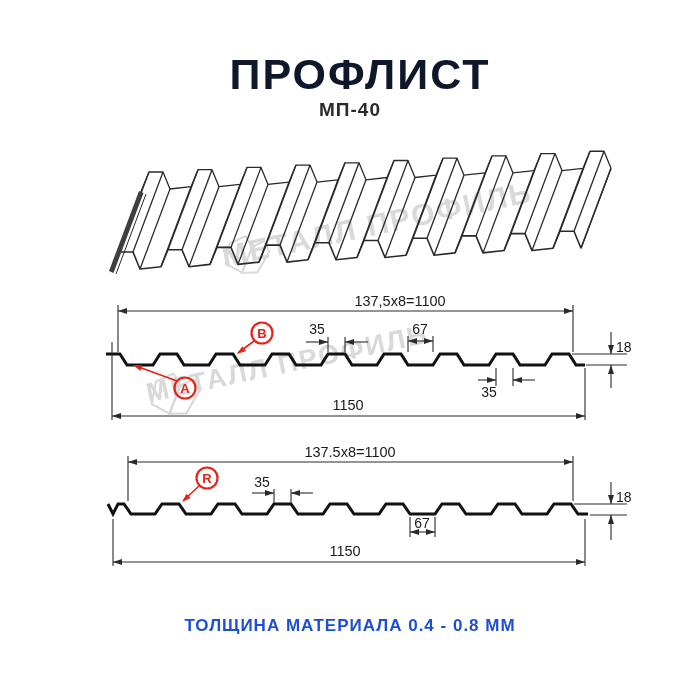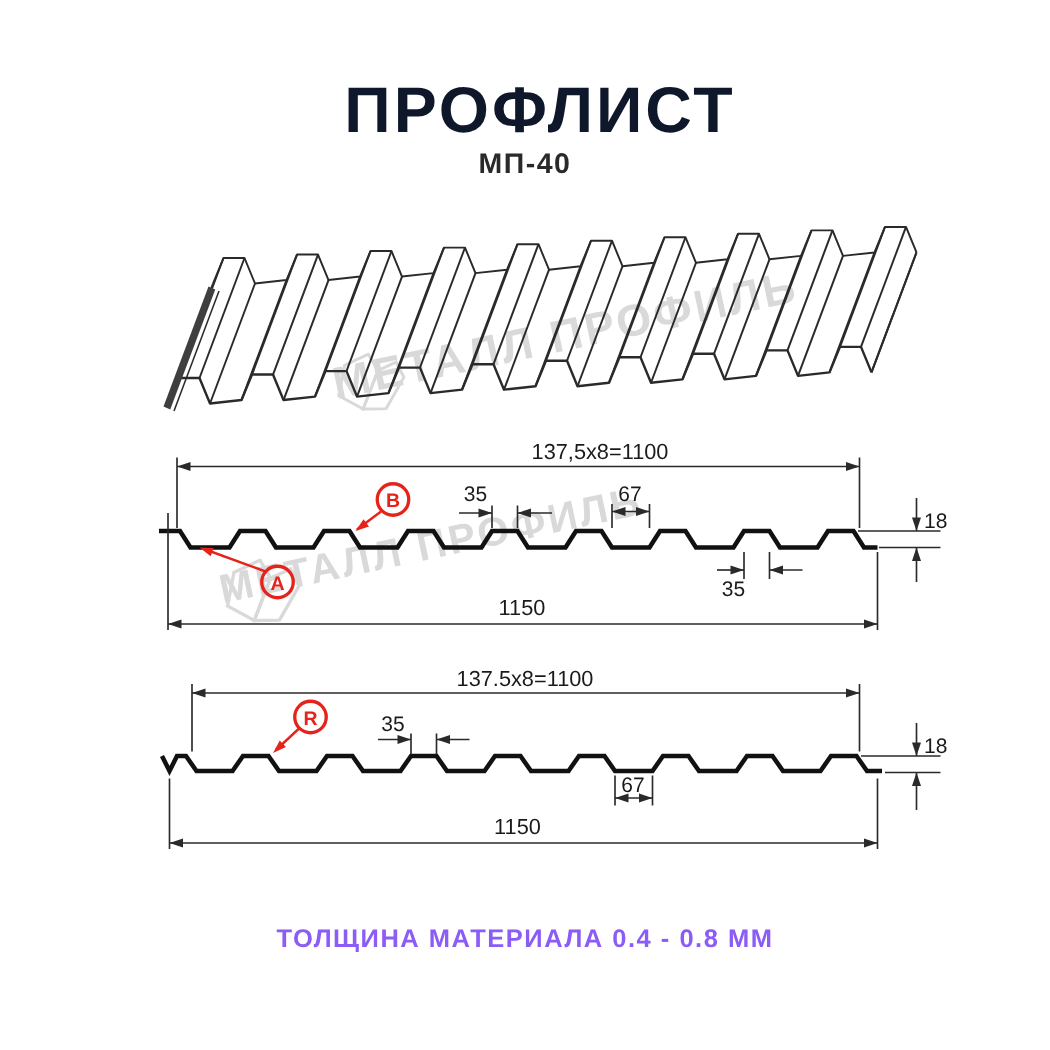--- a/index.html
+++ b/index.html
@@ -3,21 +3,21 @@
 <meta charset="utf-8">
 <style>
   html,body{margin:0;padding:0;background:#fff;}
   #page{position:relative;width:700px;height:700px;background:#ffffff;overflow:hidden;
         font-family:"Liberation Sans",sans-serif;}
   .title{position:absolute;top:50px;left:0;width:640px;text-align:center;
          font-size:43px;font-weight:bold;letter-spacing:2px;color:#0f172a;margin-left:40px;}
   .subtitle{position:absolute;top:99px;left:0;width:700px;text-align:center;
          font-size:19px;font-weight:bold;letter-spacing:1px;color:#2a2a2a;}
   .footer{position:absolute;top:616px;left:0;width:700px;text-align:center;
-         font-size:17px;font-weight:bold;letter-spacing:1px;color:#8b5cf6;}
+         font-size:17px;font-weight:bold;letter-spacing:1px;color:#1d4ed8;}
   .wm{position:absolute;display:flex;align-items:flex-end;gap:10px;
       color:#d9d9d9;font-weight:bold;white-space:nowrap;transform-origin:left bottom;}
   #wm1{left:226px;top:240px;transform:rotate(-12deg);font-size:30px;letter-spacing:2px;}
   #wm2{left:150px;top:378px;transform:rotate(-12deg);font-size:27px;letter-spacing:2px;}
   svg{position:absolute;left:0;top:0;}
   svg text{font-family:"Liberation Sans",sans-serif;fill:#1a1a1a;}
   .dimtxt{font-size:14.5px;}
   .dimtxt-s{font-size:14px;}
   .cletter{font-size:13px;font-weight:bold;fill:#e5231b;}
 </style>

